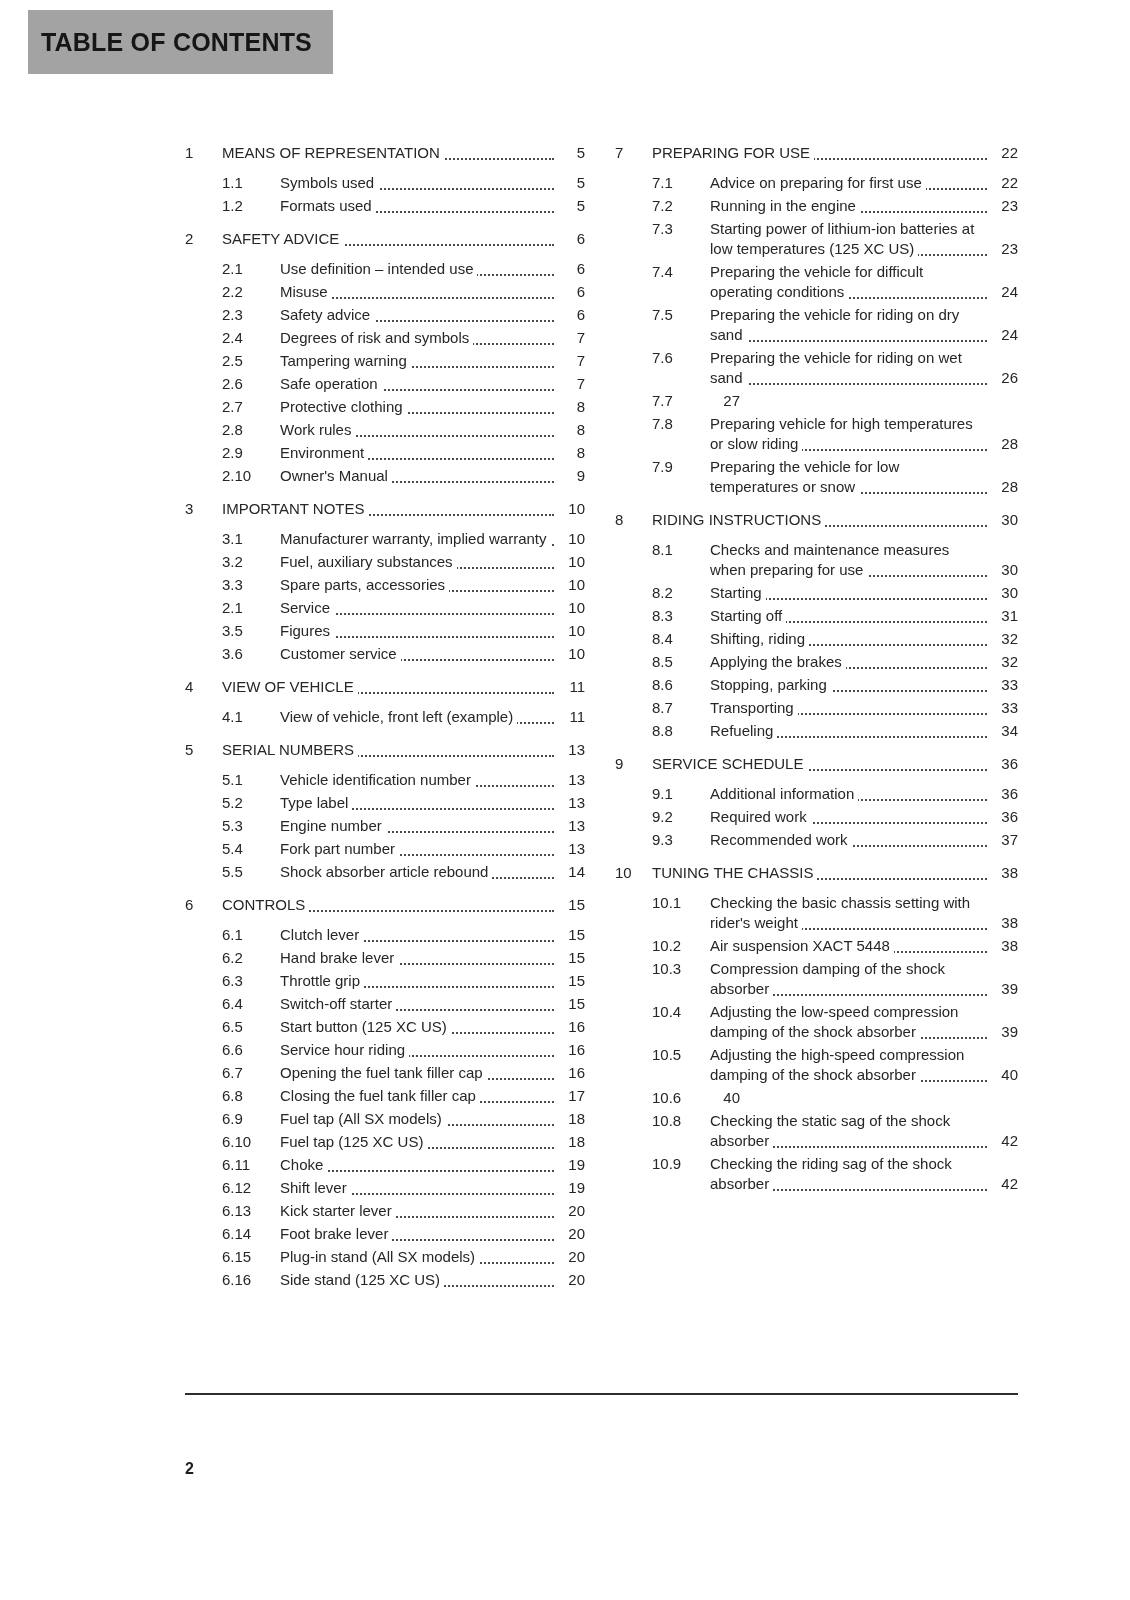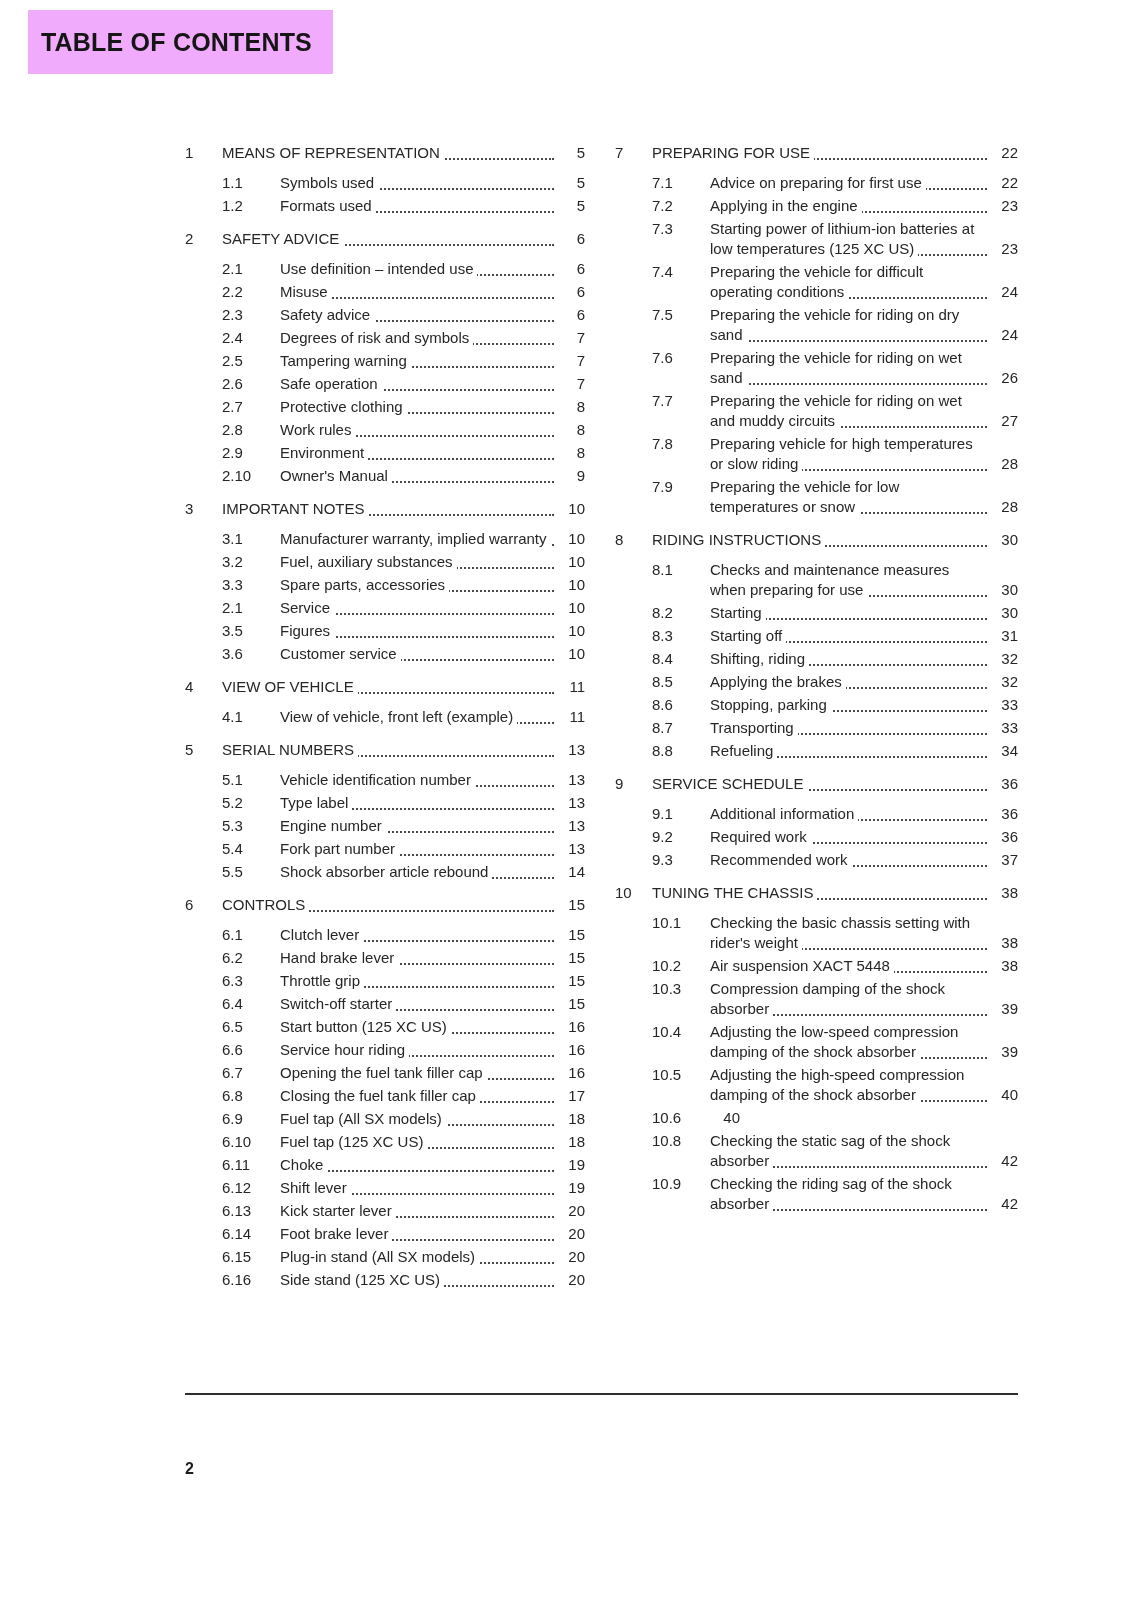--- a/index.html
+++ b/index.html
@@ -16,21 +16,21 @@
     background: #ffffff;
     overflow: hidden;
   }
   
   .header-box {
     position: absolute;
     left: 28px;
     top: 10px;
     width: 305px;
     height: 64px;
-    background: #f0abfc;
+    background: #a3a3a3;
     display: flex;
     align-items: center;
     padding-left: 13px;
   }
   .header-title {
     font-size: 25px;
     font-weight: bold;
     color: #161616;
     letter-spacing: 0.2px;
   }
@@ -397,21 +397,21 @@
   </div>
 
   <div class="row entry-row">
     <span class="num">7.1</span>
     <span class="title"><span class="text">Advice on preparing for first use</span></span>
     <span class="pg">22</span>
   </div>
 
   <div class="row entry-row">
     <span class="num">7.2</span>
-    <span class="title"><span class="text">Applying in the engine</span></span>
+    <span class="title"><span class="text">Running in the engine</span></span>
     <span class="pg">23</span>
   </div>
 
   <div class="row entry-row">
     <span class="num">7.3</span>
     <span class="title"><span class="text">Starting power of lithium-ion batteries at low temperatures (125 XC US)</span></span>
     <span class="pg">23</span>
   </div>
 
   <div class="row entry-row">
@@ -427,21 +427,20 @@
   </div>
 
   <div class="row entry-row">
     <span class="num">7.6</span>
     <span class="title"><span class="text">Preparing the vehicle for riding on wet sand</span></span>
     <span class="pg">26</span>
   </div>
 
   <div class="row entry-row">
     <span class="num">7.7</span>
-    <span class="title"><span class="text">Preparing the vehicle for riding on wet and muddy circuits</span></span>
     <span class="pg">27</span>
   </div>
 
   <div class="row entry-row">
     <span class="num">7.8</span>
     <span class="title"><span class="text">Preparing vehicle for high temperatures or slow riding</span></span>
     <span class="pg">28</span>
   </div>
 
   <div class="row entry-row">

